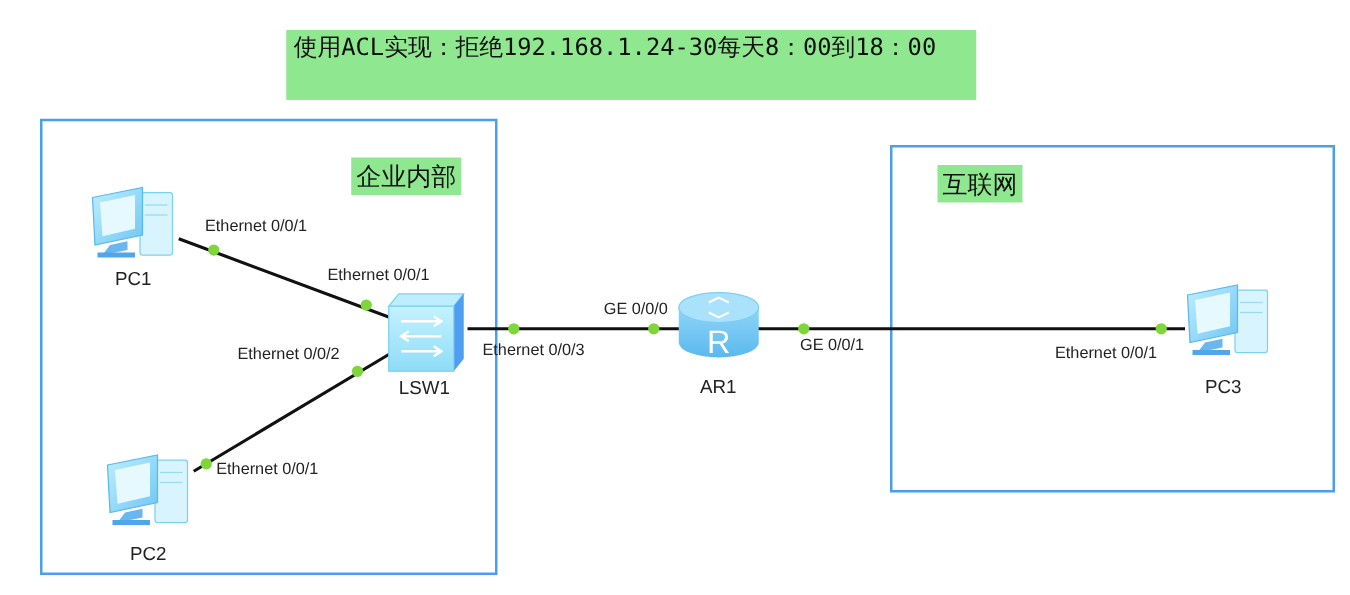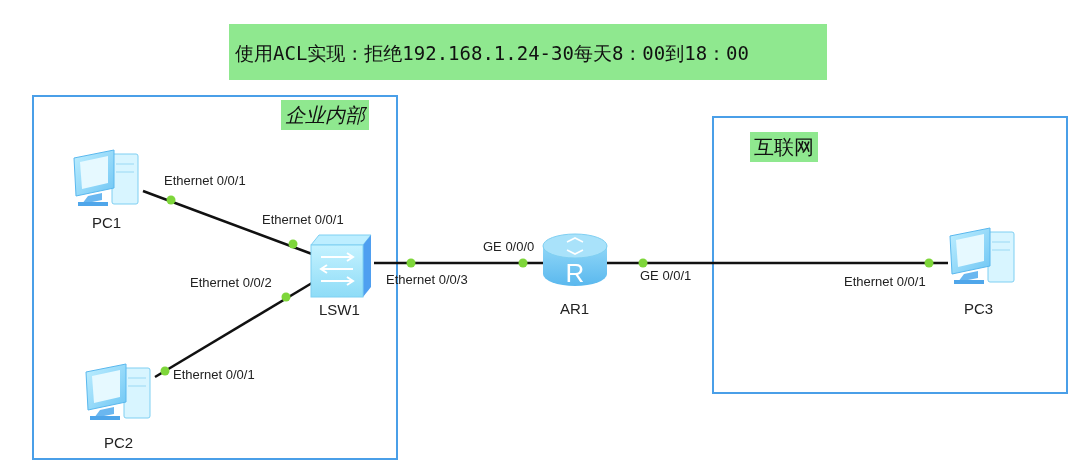--- a/index.html
+++ b/index.html
@@ -1,37 +1,37 @@
 <!DOCTYPE html>
 <html><head>
 <meta charset="utf-8">
 <style>
   html, body { margin:0; padding:0; background:#ffffff; }
   body { width:1080px; height:476px; position:relative; overflow:hidden;
          font-family:"Liberation Sans", sans-serif; }
-  .title-box { position:absolute; left:229px; top:24px; width:598px; height:56px;
-               background:#8fe88f; box-sizing:border-box; padding:17px 6px;
+  .title-box { position:absolute; left:229px; top:24px; width:552px; height:56px;
+               background:#8fe88f; box-sizing:border-box; padding:2px 6px;
                font-family:"DejaVu Sans Mono", monospace; font-size:19px; line-height:24px; color:#111; }
   .title-box div { white-space:nowrap; }
   .zone { position:absolute; border:2px solid #4a9fe8; box-sizing:border-box; }
   .zone-label { position:absolute; background:#8fe88f; font-family:"DejaVu Sans", sans-serif;
                 font-size:20px; color:#111; padding:1px 4px; line-height:28px; }
   svg#topo { position:absolute; left:0; top:0; }
   .port-label { font-family:"Liberation Sans", sans-serif; font-size:13px; fill:#222; }
   .dev-label { font-family:"Liberation Sans", sans-serif; font-size:15px; fill:#222; }
 </style>
 </head>
 <body>
 
 <div class="title-box">
   <div>使用ACL实现：拒绝192.168.1.24-30每天8：00到18：00</div>
 </div>
 
 <div class="zone" style="left:32px; top:95px; width:366px; height:365px;"></div>
-<div class="zone-label" style="left:281px; top:100px;font-style:italic;">企业内部</div>
+<div class="zone-label" style="left:281px; top:126px;">企业内部</div>
 
 <div class="zone" style="left:712px; top:116px; width:356px; height:278px;"></div>
 <div class="zone-label" style="left:750px; top:132px;">互联网</div>
 
 <svg id="topo" width="1080" height="476" viewBox="0 0 1080 476">
   <defs>
     <linearGradient id="pcScreen" x1="0" y1="0" x2="1" y2="1">
       <stop offset="0" stop-color="#bfefff"></stop>
       <stop offset="1" stop-color="#6fc6f4"></stop>
     </linearGradient>

